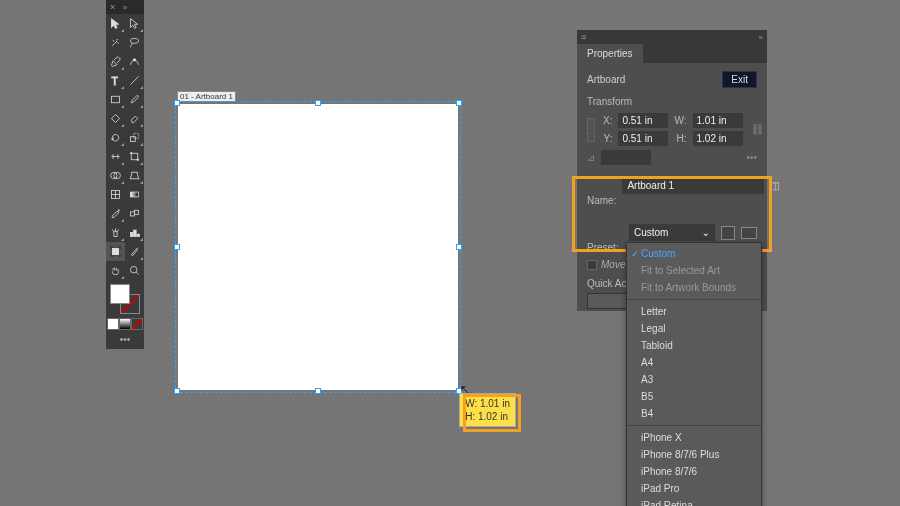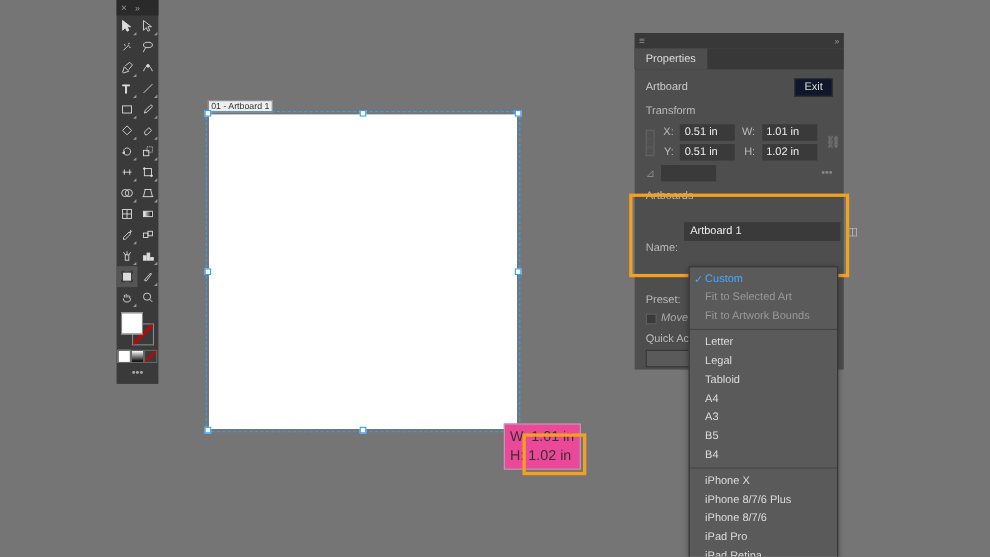--- a/index.html
+++ b/index.html
@@ -22,30 +22,30 @@
   .bg::after{content:""; position:absolute; top:0;left:0;right:0;bottom:0; background:linear-gradient(135deg, transparent 45%, #c00 45%, #c00 55%, transparent 55%);}
   .mini-row { display:flex; gap:0;}
   .mini { width:12px; height:12px; border:1px solid #666;}
   .mini.white{background:#fff;}
   .mini.grad{background:linear-gradient(#fff,#000);}
   .mini.none{background:#3a3a3a; position:relative;}
   .mini.none::after{content:"";position:absolute;top:0;left:0;right:0;bottom:0;background:linear-gradient(135deg,transparent 42%,#c00 42%,#c00 58%,transparent 58%);}
   .dots-row{display:flex;justify-content:center;color:#aaa;font-size:10px;}
 
   
-  .canvas-wrap { position:absolute; left: 190px; top: 104px; }
+  .canvas-wrap { position:absolute; left: 178px; top: 104px; }
   .artboard { width: 280px; height: 286px; background:#fff; position:relative;}
   .selection-outline { position:absolute; left:-3px; top:-3px; right:-3px; bottom:-3px; border:1px dashed #2aa3ff;}
   .handle { position:absolute; width:6px; height:6px; background:#fff; border:1px solid #2aa3ff;}
   .h-tl{top:-4px;left:-4px;} .h-tc{top:-4px;left:50%;margin-left:-3px;} .h-tr{top:-4px;right:-4px;}
   .h-ml{top:50%;left:-4px;margin-top:-3px;} .h-mr{top:50%;right:-4px;margin-top:-3px;}
   .h-bl{bottom:-4px;left:-4px;} .h-bc{bottom:-4px;left:50%;margin-left:-3px;} .h-br{bottom:-4px;right:-4px;}
   .ab-label { position:absolute; left:-1px; top:-13px; background:#eee; border:1px solid #888; font-size:8px; padding:0 2px; color:#333; white-space:nowrap;}
   .resize-cursor { position:absolute; right:-14px; bottom:-10px; color:#000; font-size:14px; }
-  .wh-float { position:absolute; right:-58px; bottom:-37px; background:#ec4899; border:1px solid #aaa; padding:3px 5px; font-size:13px; color:#333; line-height:1.3;}
+  .wh-float { position:absolute; right:-58px; bottom:-37px; background:#fde047; border:1px solid #aaa; padding:3px 5px; font-size:10px; color:#333; line-height:1.3;}
   .highlight-box-wh { position:absolute; right:-63px; bottom:-42px; width:58px; height:38px; border:3px solid #f4a020;}
 
   
   .panel { position:absolute; left:577px; top:30px; width:190px; background:#4e4e4e; color:#ccc; font-size:10px; }
   .panel-header { background:#383838; height:14px; display:flex; justify-content:flex-end; align-items:center; padding:0 4px;}
   .panel-header .close-x{color:#999;font-size:8px;}
   .panel-tabs { display:flex; background:#383838;}
   .panel-tab { padding:4px 10px; font-size:10px; background:#4e4e4e; color:#ddd;}
   .panel-body { padding:8px 10px 2px;}
   .row { display:flex; align-items:center; margin-bottom:4px; gap:4px;}
@@ -344,21 +344,20 @@
         <input class="input" value="1.02 in" style="">
       </div>
       <span class="link-icon">⛓</span>
     </div>
     <div class="angle-row">
       <span class="angle-tri">⊿</span>
       <input class="input" style="width: 50px;">
       <span style="margin-left:auto;color:#888;cursor:pointer">•••</span>
     </div>
 
-    <div class="section-title">Artboards</div>
     <div class="name-row">
       <label>Name:</label>
       <input class="name-input" value="Artboard 1" style="">
       <span class="small-icon">◫</span>
       <span class="small-icon" style="color:#777">🗑</span>
     </div>
     <div class="preset-row">
       <label>Preset:</label>
       <div class="preset-select">
         <span>Custom</span>

